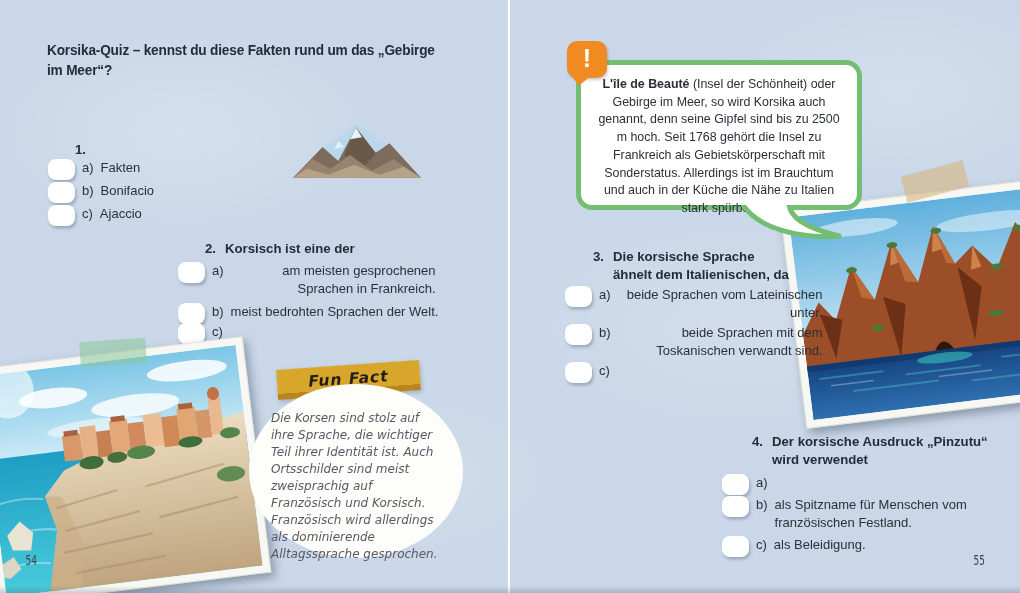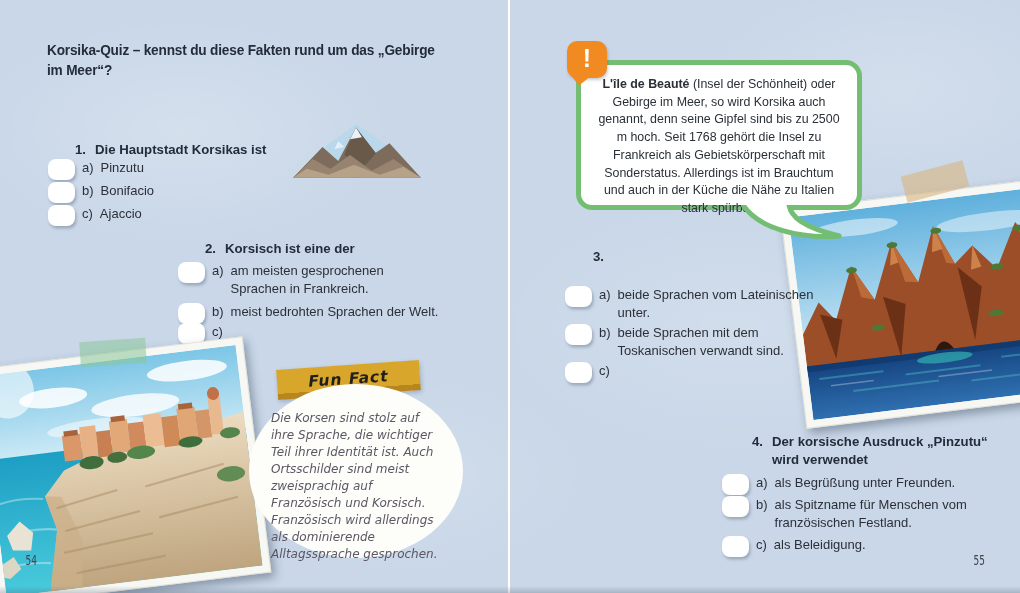--- a/index.html
+++ b/index.html
@@ -36,21 +36,21 @@
   .option-row{
     position:absolute;display:flex;align-items:flex-start;gap:7px;
     font-size:13px;color:#2b3038;line-height:1.35;
   }
   .checkbox{
     flex:none;width:27px;height:21px;margin-top:0px;
     background:#ffffff;border-radius:8px;
     box-shadow:1.5px 2.5px 3px rgba(70,85,105,0.35);
   }
   .opt-label{flex:none;}
-  .w205{max-width:205px;}
+  .w205{max-width:205px;text-align:right;}
   .w240{max-width:240px;}
   .w200{max-width:200px;}
   .mountain{position:absolute;left:293px;top:117px;width:128px;height:74px;}
   .photo{
     position:absolute;background:#f7f7f3;padding:8px;
     box-shadow:3px 5px 10px rgba(55,70,92,0.45), 0 0 0 1px rgba(210,210,200,0.6) inset;
   }
   .photo svg{display:block;}
   .photo-left{left:-16px;top:352px;width:258px;height:222px;transform:rotate(-7deg);}
   .photo-right{left:792px;top:192px;width:276px;height:204px;transform:rotate(-7deg);}
@@ -117,26 +117,25 @@
   <polygon fill="#7d6c5b" points="0,61 30,30 46,44 64,10 84,36 98,26 130,61"></polygon>
   <polygon fill="#695949" points="64,10 52,38 72,50 88,32 84,36"></polygon>
   <polygon fill="#97836f" points="0,61 20,42 38,52 58,38 80,54 102,42 130,61"></polygon>
   <polygon fill="#b5a289" points="0,61 14,52 36,58 62,48 88,58 112,50 130,61"></polygon>
   <polygon fill="#e8f2f8" points="64,10 58,22 70,20"></polygon>
   <polygon fill="#e8f2f8" opacity="0.9" points="46,24 42,32 52,30"></polygon>
 </svg>
 
 <div class="q-heading" style="left:75px;top:141px">
   <span>1.</span>
-  <span>Die Hauptstadt Korsikas ist</span>
 </div>
 <div class="option-row" style="left:48px;top:159px">
   <span class="checkbox"></span>
   <span class="opt-label">a)</span>
-  <span class="opt-text">Pinzutu</span>
+  <span class="opt-text">Fakten</span>
 </div>
 <div class="option-row" style="left:48px;top:182px">
   <span class="checkbox"></span>
   <span class="opt-label">b)</span>
   <span class="opt-text">Bonifacio</span>
 </div>
 <div class="option-row" style="left:48px;top:205px">
   <span class="checkbox"></span>
   <span class="opt-label">c)</span>
   <span class="opt-text">Ajaccio</span>
@@ -279,20 +278,21 @@
   <path d="M2,0 L48,0 C50,12 62,22 98,31 C60,34 18,24 2,0 Z" fill="#ffffff"></path>
   <path d="M2,0 C18,24 60,34 98,31" stroke="#74be74" stroke-width="5" fill="none" stroke-linecap="round"></path>
   <path d="M48,0 C50,12 62,22 98,31" stroke="#74be74" stroke-width="5" fill="none" stroke-linecap="round"></path>
 </svg>
 <div class="badge">
   <span>!</span>
 </div>
 
 <div class="q-heading" style="left:593px;top:248px;width:196px">
   <span>3.</span>
+  <span style="max-width:178px">Die korsische Sprache ähnelt dem Italienischen, da</span>
 </div>
 <div class="option-row" style="left:565px;top:286px">
   <span class="checkbox"></span>
   <span class="opt-label">a)</span>
   <span class="opt-text w205">beide Sprachen vom Lateinischen unter.</span>
 </div>
 <div class="option-row" style="left:565px;top:324px">
   <span class="checkbox"></span>
   <span class="opt-label">b)</span>
   <span class="opt-text w205">beide Sprachen mit dem Toskanischen verwandt sind.</span>
@@ -302,21 +302,20 @@
   <span class="opt-label">c)</span>
 </div>
 
 <div class="q-heading" style="left:752px;top:433px;width:240px">
   <span>4.</span>
   <span style="max-width:218px">Der korsische Ausdruck „Pinzutu“ wird verwendet</span>
 </div>
 <div class="option-row" style="left:722px;top:474px">
   <span class="checkbox"></span>
   <span class="opt-label">a)</span>
-  <span class="opt-text w200">als Begrüßung unter Freunden.</span>
 </div>
 <div class="option-row" style="left:722px;top:496px">
   <span class="checkbox"></span>
   <span class="opt-label">b)</span>
   <span class="opt-text w200">als Spitzname für Menschen vom französischen Festland.</span>
 </div>
 <div class="option-row" style="left:722px;top:536px">
   <span class="checkbox"></span>
   <span class="opt-label">c)</span>
   <span class="opt-text w200">als Beleidigung.</span>

